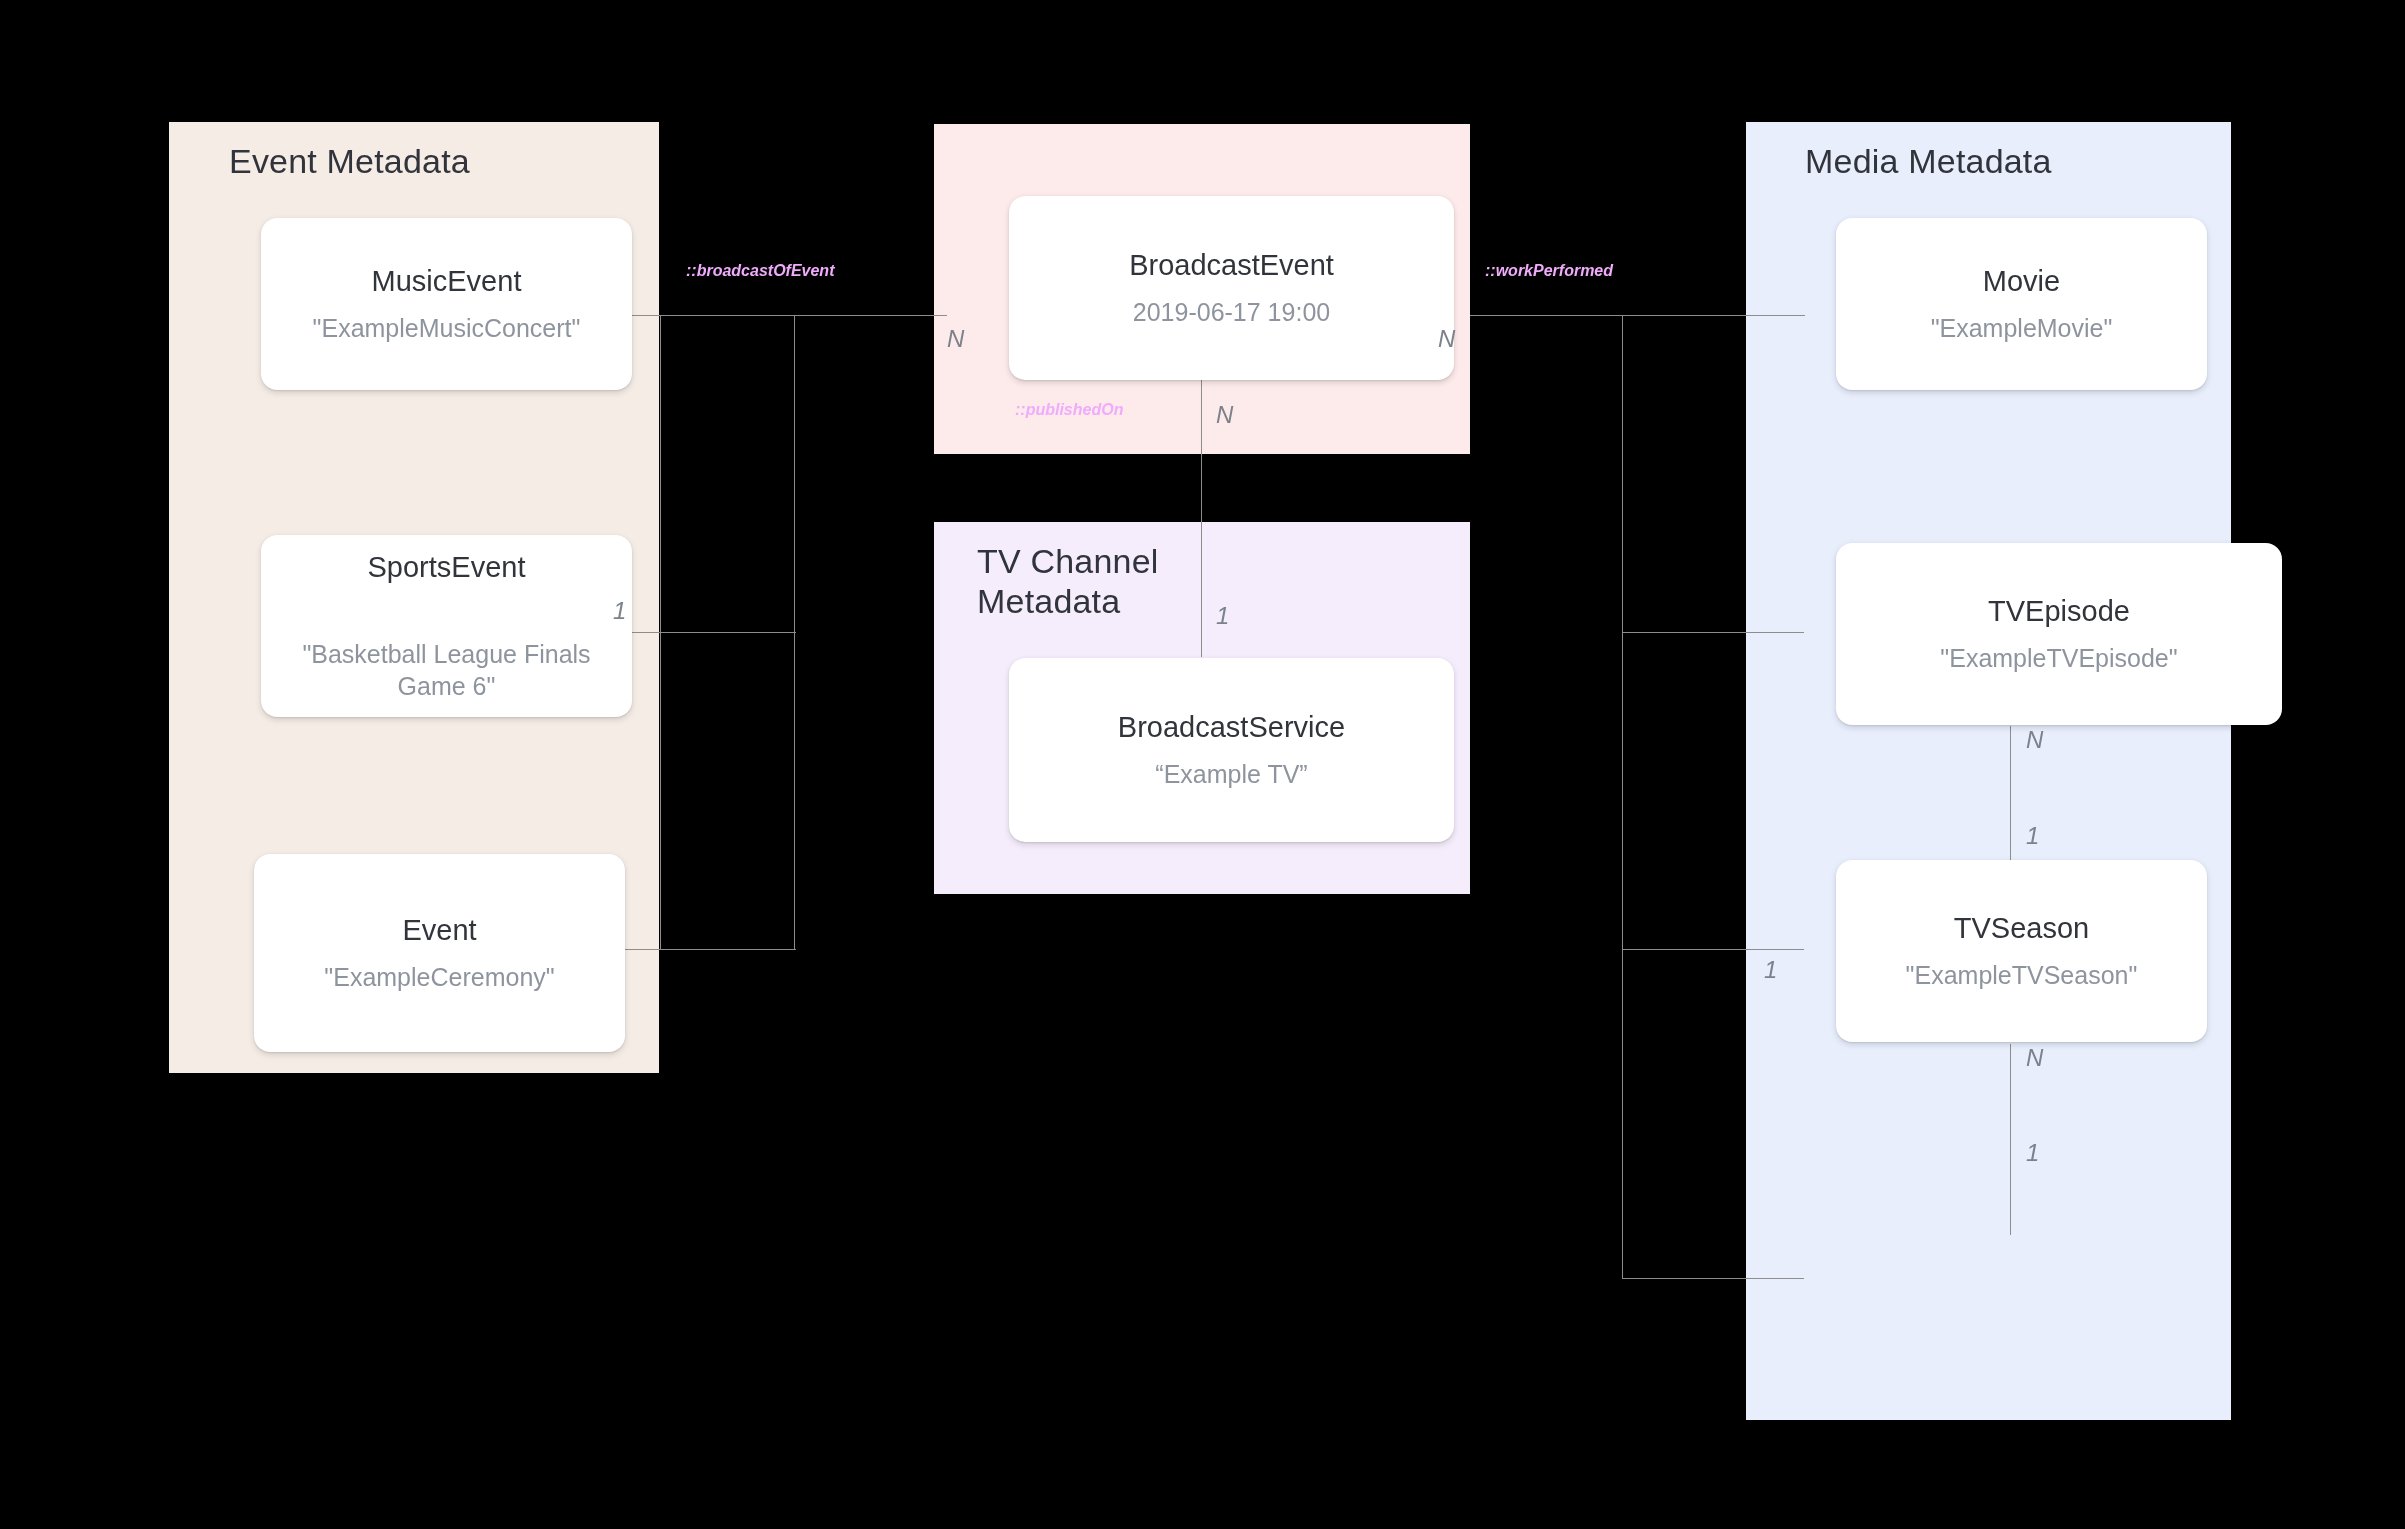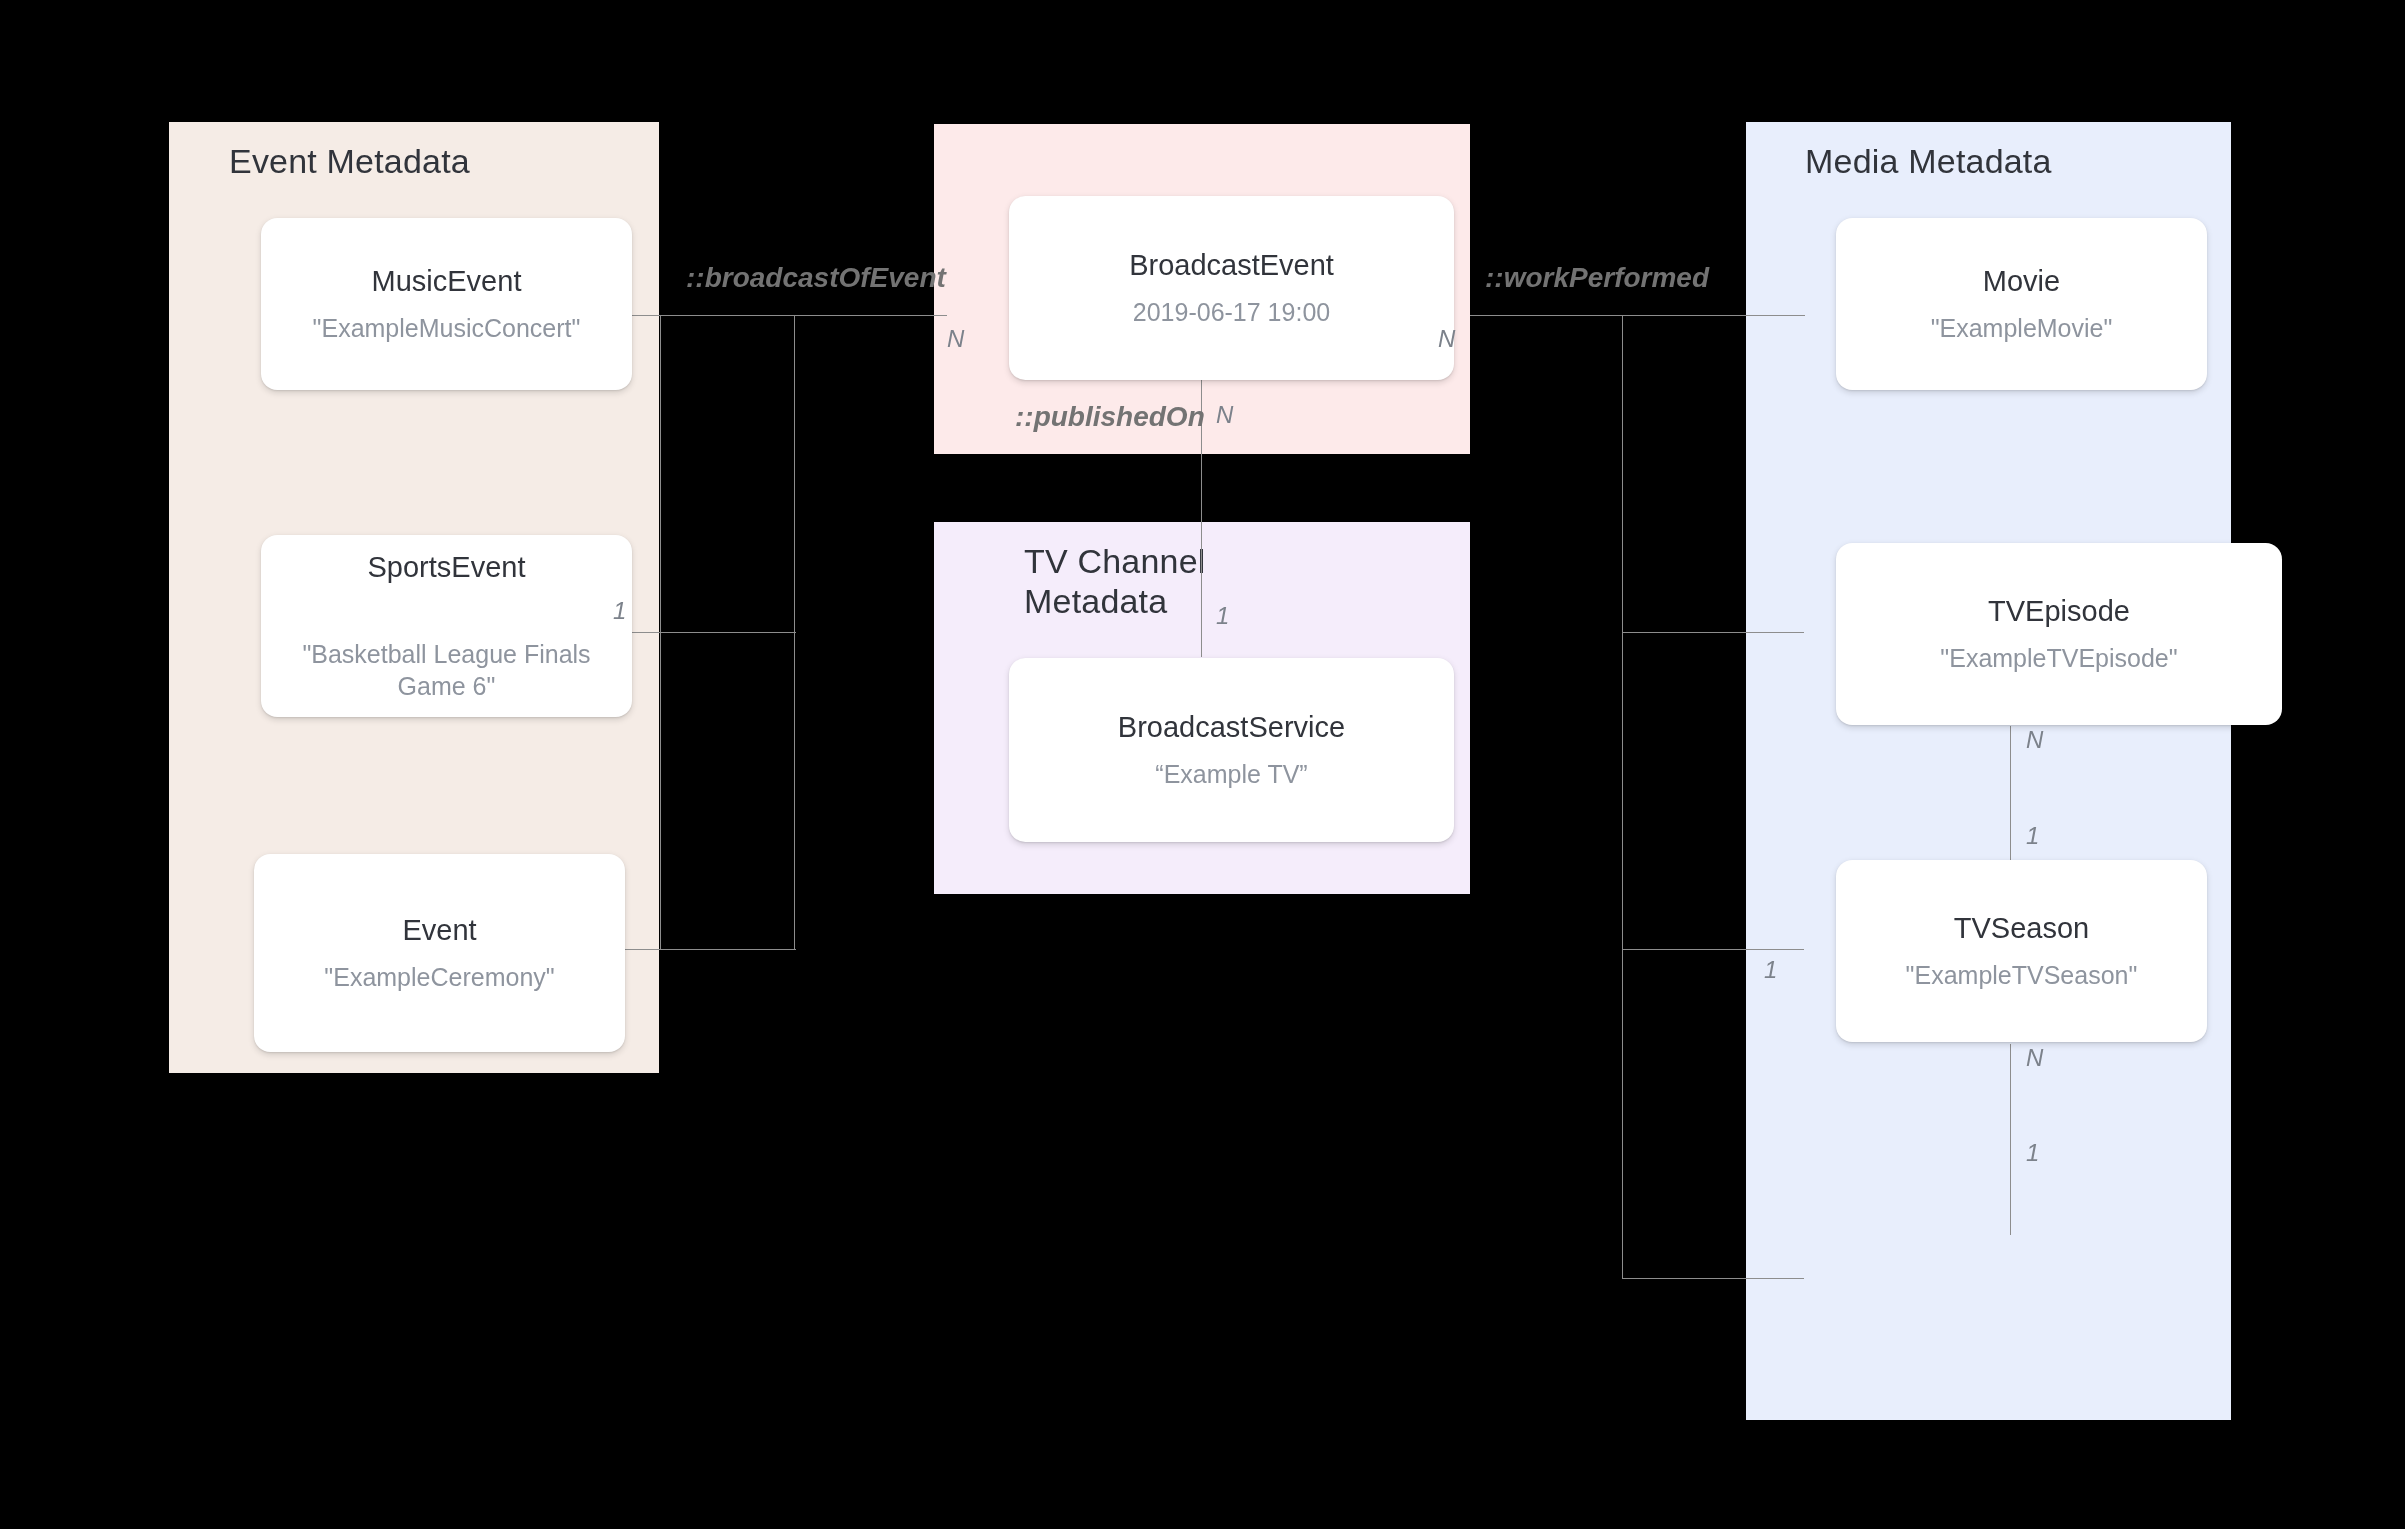--- a/index.html
+++ b/index.html
@@ -70,22 +70,22 @@
   }
   .line-v {
     position: absolute;
     width: 0;
     border-left: 1.9px solid #8d8d8d;
   }
 
   
   .rel-label {
     position: absolute;
-    color: #737373;
-    font-size: 28px;
+    color: #f0abfc;
+    font-size: 16px;
     font-style: italic;
     font-weight: bold;
     white-space: nowrap;
   }
   .card-label {
     position: absolute;
     color: #7c828b;
     font-size: 24px;
     font-style: italic;
     white-space: nowrap;
@@ -99,21 +99,21 @@
   <div class="panel" style="left:169px; top:122px; width:490px; height:951px; background:#f5ece6;"></div>
 
   <div class="panel" style="left:934px; top:124px; width:536px; height:330px; background:#fdeaea;"></div>
 
   <div class="panel" style="left:934px; top:522px; width:536px; height:372px; background:#f5edfb;"></div>
 
   <div class="panel" style="left:1746px; top:122px; width:485px; height:1298px; background:#e8eefc;"></div>
 
   <div class="panel-title" style="left:229px; top:141px;">Event Metadata</div>
 
-  <div class="panel-title" style="left:977px; top:541px;margin-left:47px;">TV Channel
+  <div class="panel-title" style="left:977px; top:541px;">TV Channel
 Metadata</div>
 
   <div class="panel-title" style="left:1805px; top:141px;">Media Metadata</div>
 
   <div class="line-h" style="left:597px; top:315px; width:199px;"></div>
   <div class="line-h" style="left:597px; top:632px; width:199px;"></div>
   <div class="line-h" style="left:597px; top:949px; width:199px;"></div>
 
   <div class="line-v" style="left:660px; top:315px; height:634px;"></div>
   <div class="line-v" style="left:794px; top:315px; height:634px;"></div>

